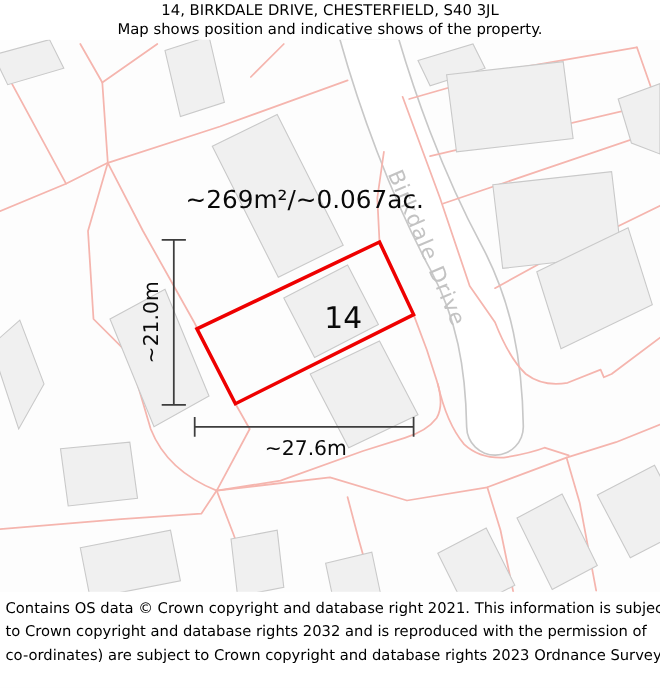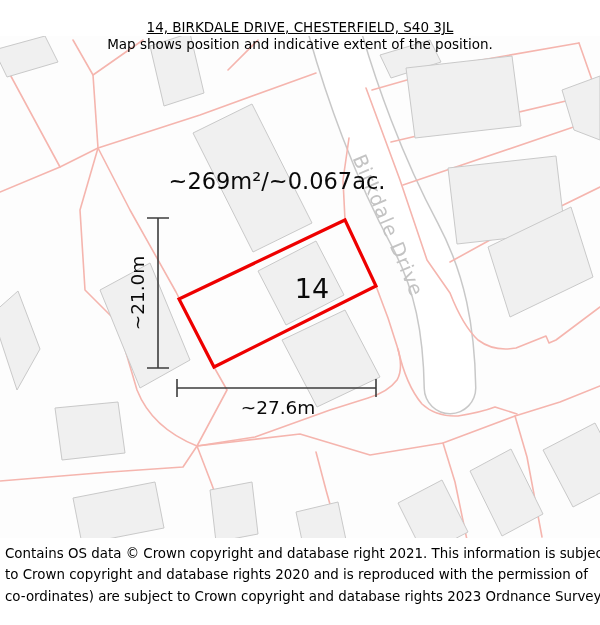--- a/index.html
+++ b/index.html
@@ -5,21 +5,21 @@
   html,body{margin:0;padding:0;}
   body{
     width:600px;height:625px;position:relative;background:#ffffff;
     font-family:"DejaVu Sans","Liberation Sans",sans-serif;color:#111;
     overflow:hidden;
   }
   .header{
     position:absolute;top:0;left:0;width:600px;height:36px;background:#ffffff;
     text-align:center;z-index:3;
   }
-  .header .title{font-size:13.5px;line-height:17px;padding-top:19px;color:#000;text-decoration:underline;}
+  .header .title{font-size:13.5px;line-height:17px;padding-top:2px;color:#000;}
   .header .subtitle{font-size:13.5px;line-height:16px;color:#000;}
   svg.map{position:absolute;top:36px;left:0;z-index:1;background:#fdfdfd;}
 
   .parcel-line{fill:none;stroke:var(--parcel_line,#f5b5ae);stroke-width:1.6;stroke-linejoin:round;stroke-linecap:round;}
   .road-casing{fill:none;stroke:var(--road_casing,#c8c8c8);stroke-width:53;stroke-linecap:round;}
   .road-fill{fill:none;stroke:#ffffff;stroke-width:50;stroke-linecap:round;}
   .building{fill:var(--building_fill,#f0f0f0);stroke:var(--building_stroke,#c9c9c9);stroke-width:1;}
   .street-text{fill:var(--street_label_text,#c3c3c3);font-size:19.5px;letter-spacing:1px;}
   .boundary{fill:none;stroke:var(--property_outline,#ee0000);stroke-width:3.2;stroke-linejoin:miter;}
   .measure{stroke:var(--measurement,#3d3d3d);stroke-width:1.6;fill:none;}
@@ -31,21 +31,21 @@
     position:absolute;top:538px;left:0;width:600px;height:87px;background:#ffffff;z-index:3;
     padding:5px 0 0 5px;box-sizing:border-box;
   }
   .footer .line{font-size:13.4px;line-height:21.4px;white-space:nowrap;color:#000;}
 </style>
 </head>
 <body>
 
 <div class="header">
   <div class="title">14, BIRKDALE DRIVE, CHESTERFIELD, S40 3JL</div>
-  <div class="subtitle">Map shows position and indicative extent of the position.</div>
+  <div class="subtitle">Map shows position and indicative shows of the property.</div>
 </div>
 
 <svg class="map" width="600" height="508" viewBox="0 36 600 508" preserveAspectRatio="none">
 
   <g>
     <path class="road-casing" d="M 330,15 C 350,90 380,170 415,235 C 440,282 449,330 450,388"></path>
     <path class="road-fill" d="M 330,15 C 350,90 380,170 415,235 C 440,282 449,330 450,388"></path>
   </g>
 
   <g>
@@ -110,16 +110,16 @@
     <text class="map-label dim-label" x="278" y="414" text-anchor="middle">~27.6m</text>
   </g>
 
   <text class="map-label area-label" x="277" y="189" text-anchor="middle">~269m²/~0.067ac.</text>
 
   <text class="map-label number-label" x="312" y="298" text-anchor="middle">14</text>
 </svg>
 
 <div class="footer">
   <div class="line">Contains OS data © Crown copyright and database right 2021. This information is subject</div>
-  <div class="line">to Crown copyright and database rights 2020 and is reproduced with the permission of</div>
+  <div class="line">to Crown copyright and database rights 2032 and is reproduced with the permission of</div>
   <div class="line">co-ordinates) are subject to Crown copyright and database rights 2023 Ordnance Survey</div>
 
 </div>
 
 </body></html>

